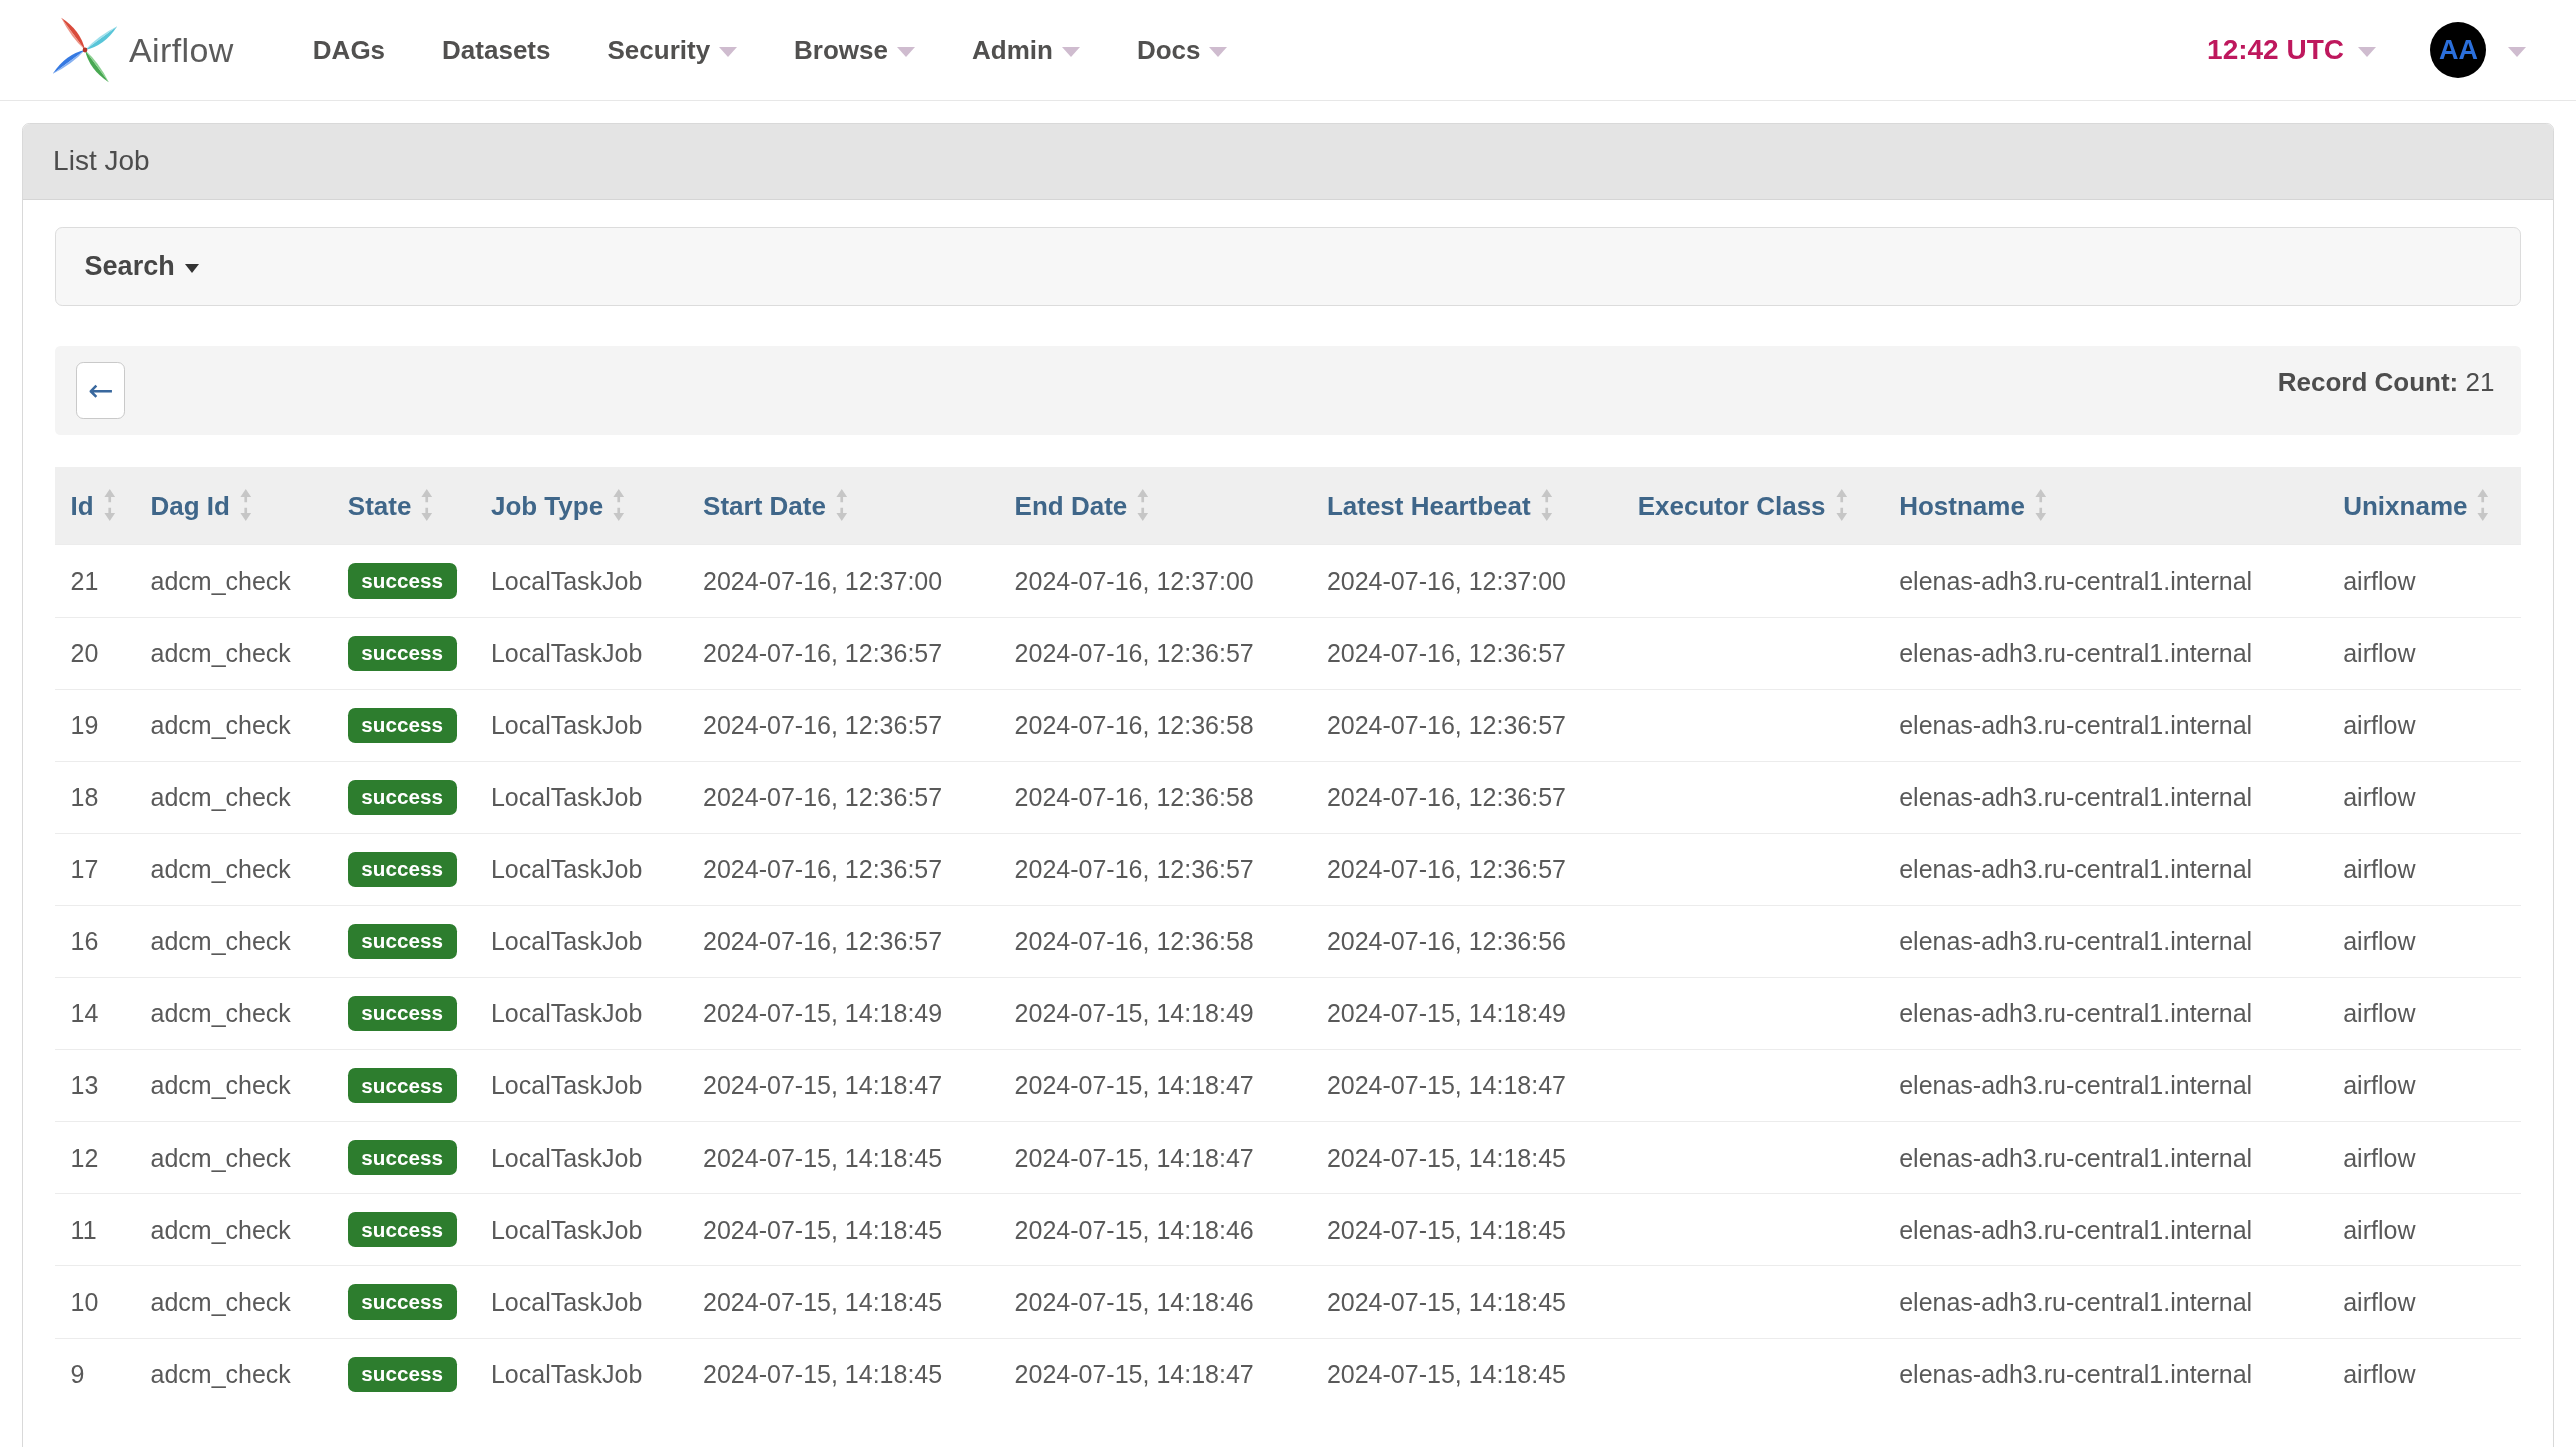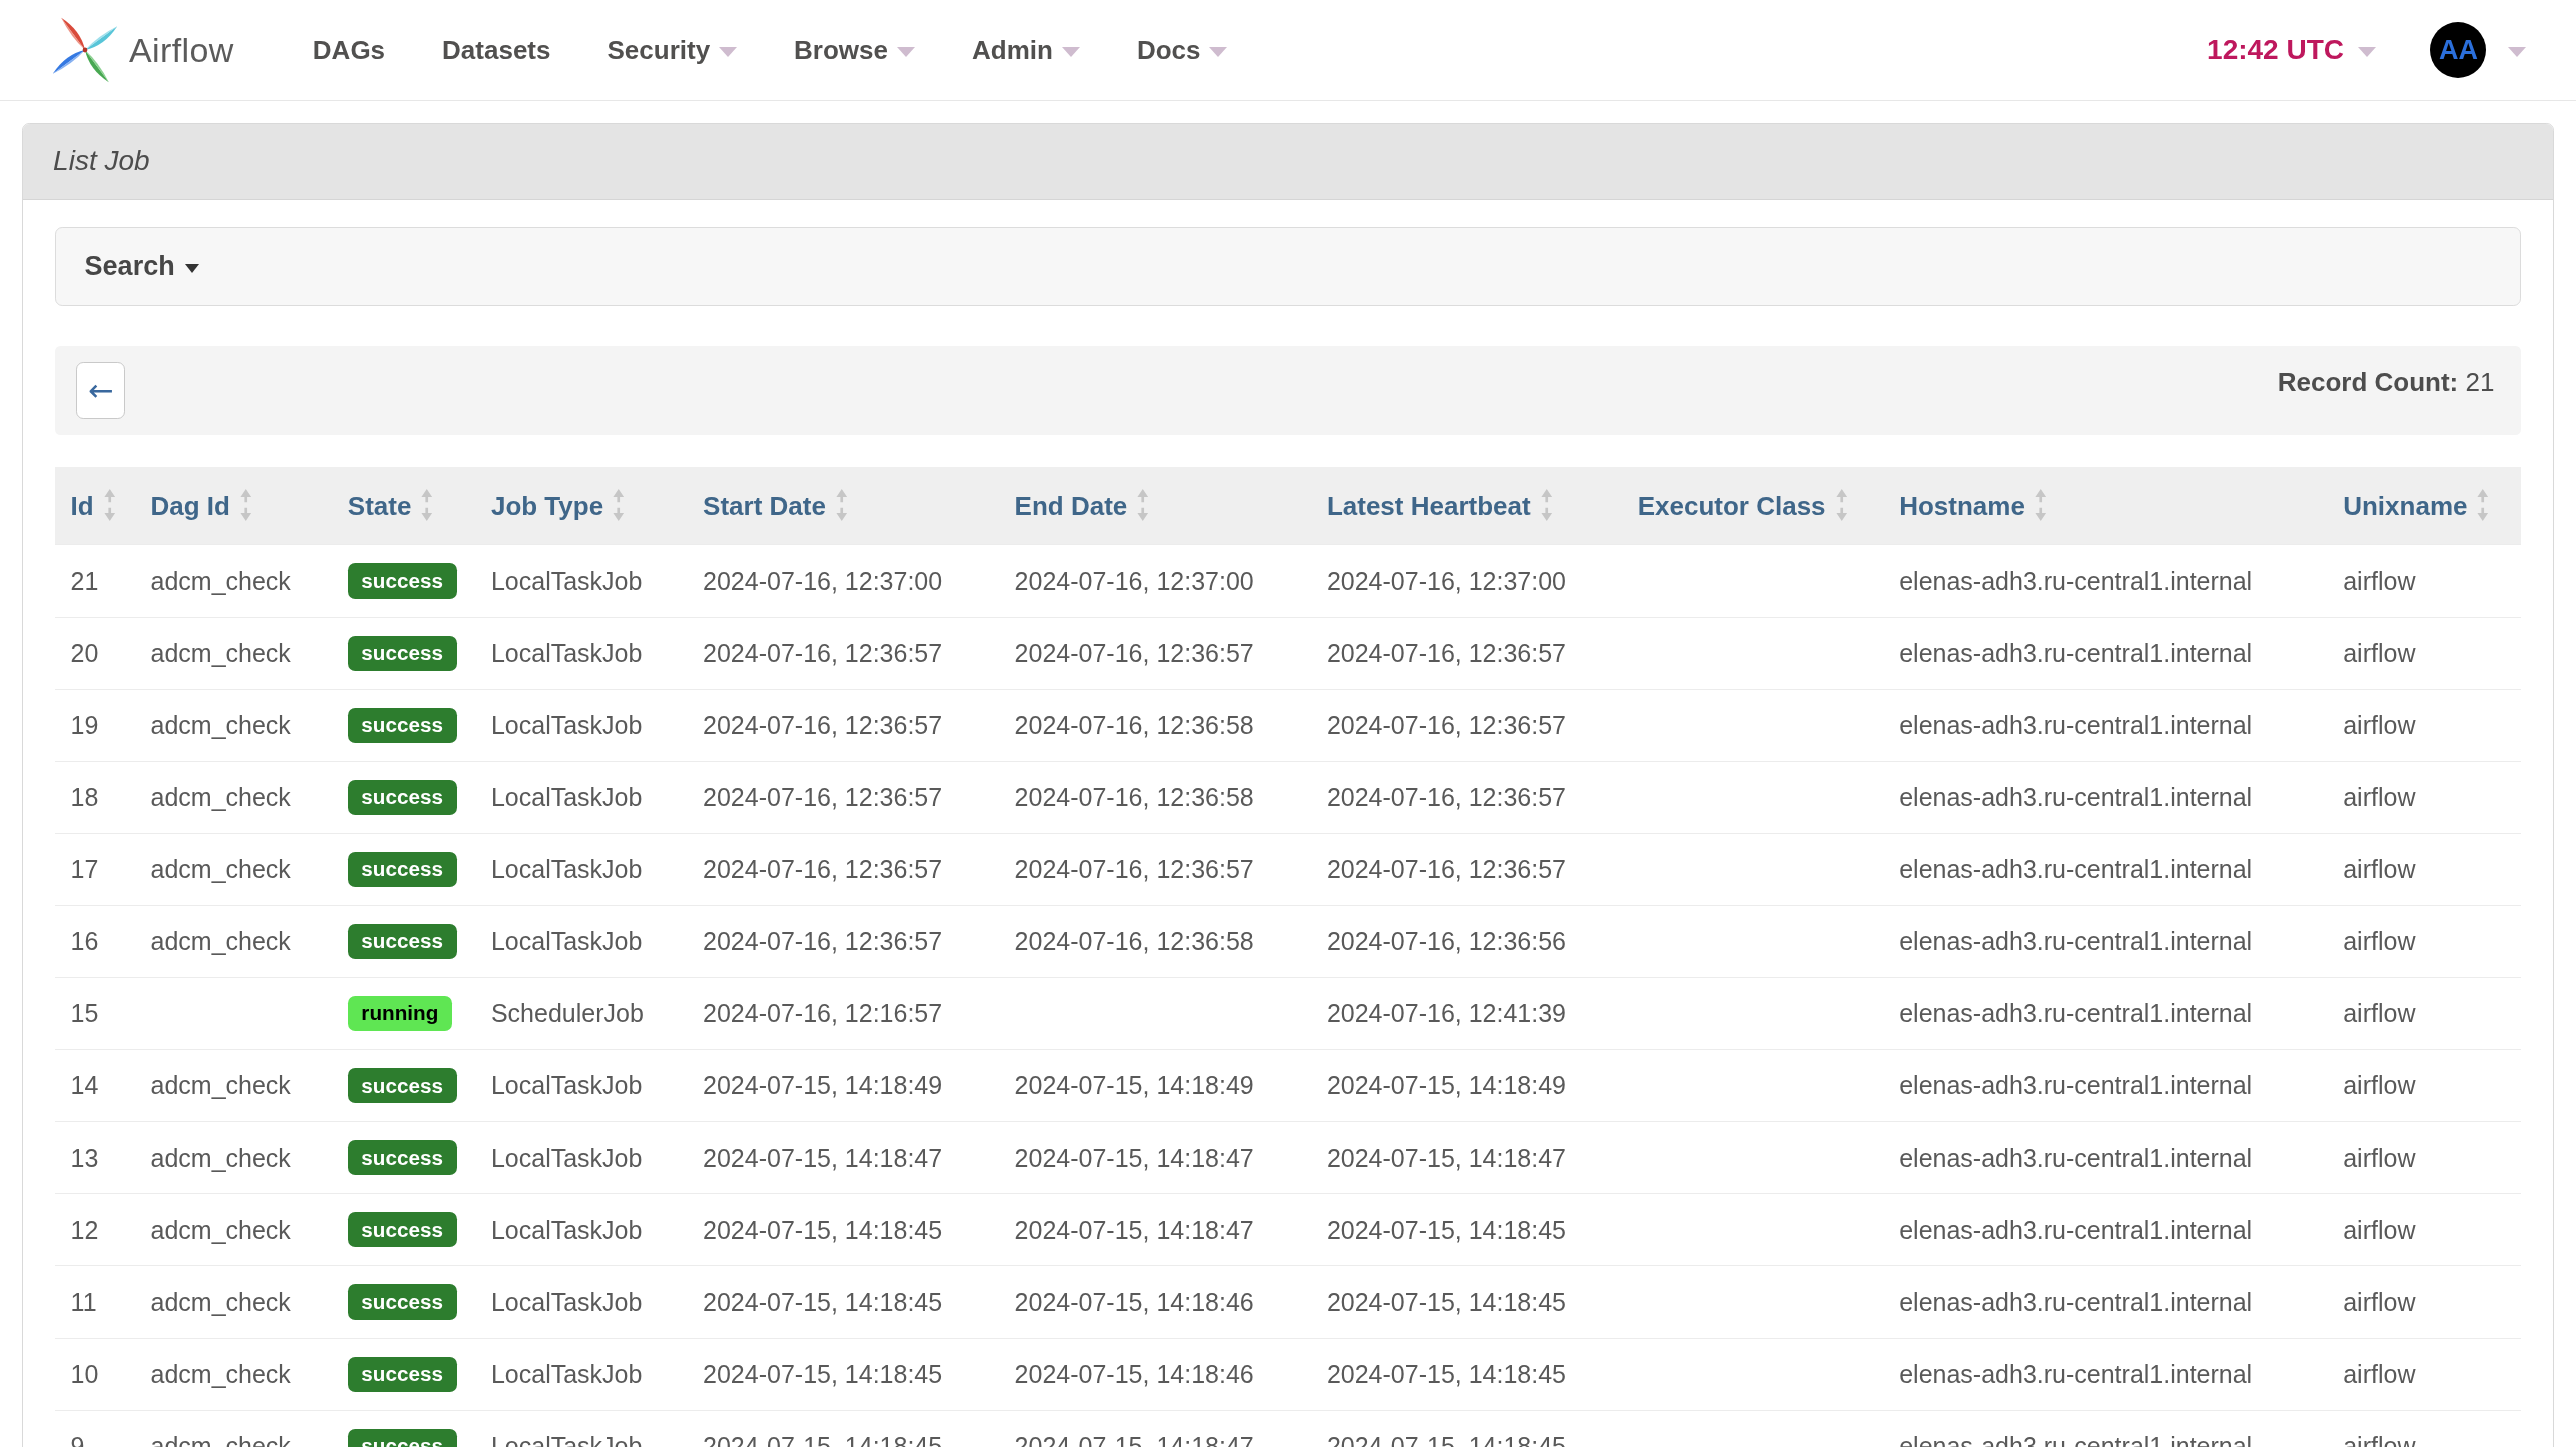--- a/index.html
+++ b/index.html
@@ -23,21 +23,21 @@
     font-size: 28px; color: #be185d; cursor: pointer; margin-right: 54px; }
   .avatar-wrap { display: flex; align-items: center; gap: 21.6px; cursor: pointer; }
   .avatar { width: 56px; height: 56px; border-radius: 50%; background: #000000;
     color: #2b6fdb; font-weight: bold; font-size: 27px; display: flex;
     align-items: center; justify-content: center; }
 
   
   .panel { margin: 21.6px; border: 0.9px solid #d9d9d9; border-radius: 7.2px;
     min-height: 1347px; background: #fff; }
   .panel-heading { background: #e4e4e4; border-bottom: 0.9px solid #d5d5d5;
-    border-radius: 6.3px 6.3px 0 0; padding: 21.6px 30.5px; font-size: 28px; color: #4c4c4c; font-style: italic; }
+    border-radius: 6.3px 6.3px 0 0; padding: 21.6px 30.5px; font-size: 28px; color: #4c4c4c; }
   .panel-body { padding: 27px 32px 0 32px; }
 
   .search-box { border: 0.9px solid #dcdcdc; background: #f7f7f7; border-radius: 7.2px;
     padding: 23px 29px; margin-bottom: 40px; }
   .search-toggle { display: inline-flex; align-items: center; gap: 10.8px;
     font-weight: bold; font-size: 27px; color: #464646; cursor: pointer; }
   .search-toggle .caret { border-top-color: #333; border-left-width: 7.2px;
     border-right-width: 7.2px; border-top-width: 9px; }
 
   .toolbar { background: #f4f4f4; border-radius: 5.4px; padding: 16px 27px 16px 21.6px;
@@ -270,32 +270,20 @@
             <td><span class="badge" style="background: rgb(45, 125, 46); color: rgb(255, 255, 255);">success</span></td>
             <td>LocalTaskJob</td>
             <td>2024-07-16, 12:36:57</td>
             <td>2024-07-16, 12:36:58</td>
             <td>2024-07-16, 12:36:56</td>
             <td></td>
             <td>elenas-adh3.ru-central1.internal</td>
             <td>airflow</td>
           </tr>
           <tr>
-            <td>15</td>
-            <td></td>
-            <td><span class="badge" style="background: rgb(95, 230, 83); color: rgb(0, 0, 0);">running</span></td>
-            <td>SchedulerJob</td>
-            <td>2024-07-16, 12:16:57</td>
-            <td></td>
-            <td>2024-07-16, 12:41:39</td>
-            <td></td>
-            <td>elenas-adh3.ru-central1.internal</td>
-            <td>airflow</td>
-          </tr>
-          <tr>
             <td>14</td>
             <td>adcm_check</td>
             <td><span class="badge" style="background: rgb(45, 125, 46); color: rgb(255, 255, 255);">success</span></td>
             <td>LocalTaskJob</td>
             <td>2024-07-15, 14:18:49</td>
             <td>2024-07-15, 14:18:49</td>
             <td>2024-07-15, 14:18:49</td>
             <td></td>
             <td>elenas-adh3.ru-central1.internal</td>
             <td>airflow</td>

